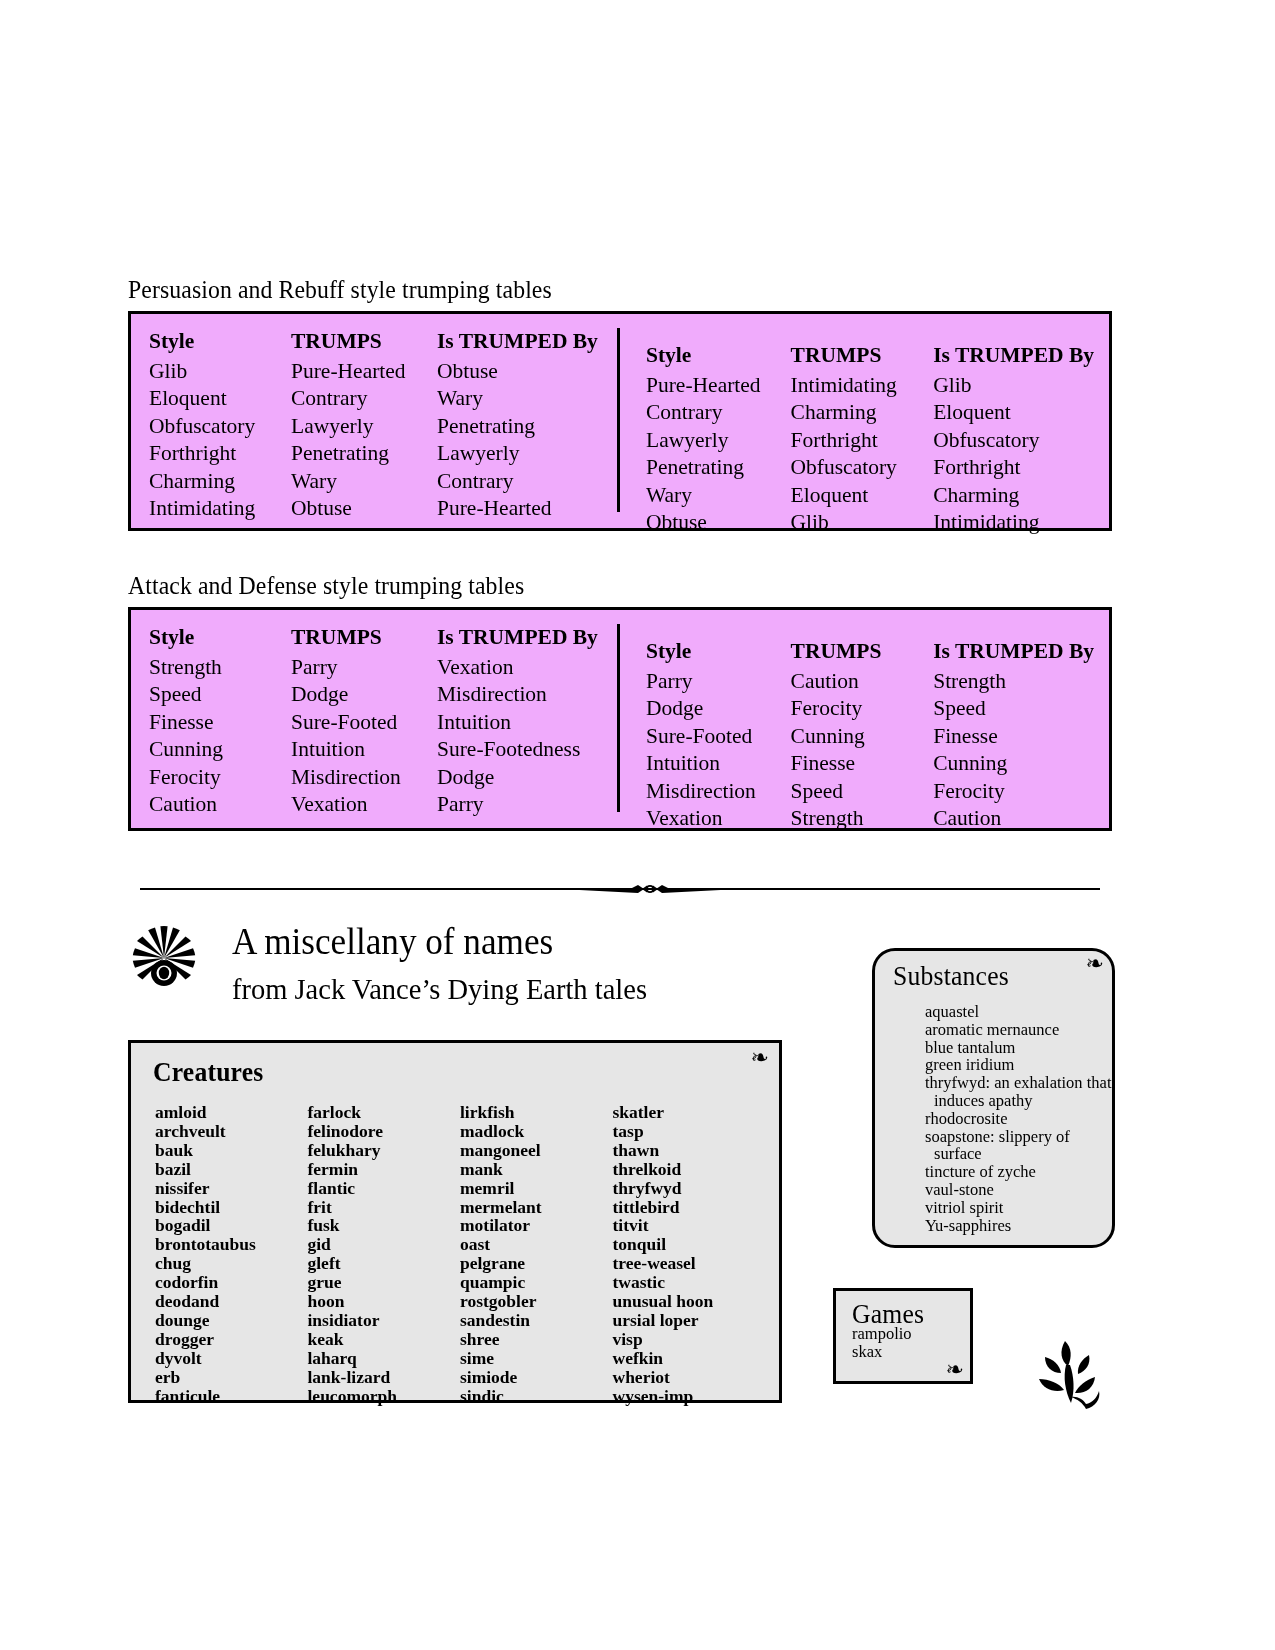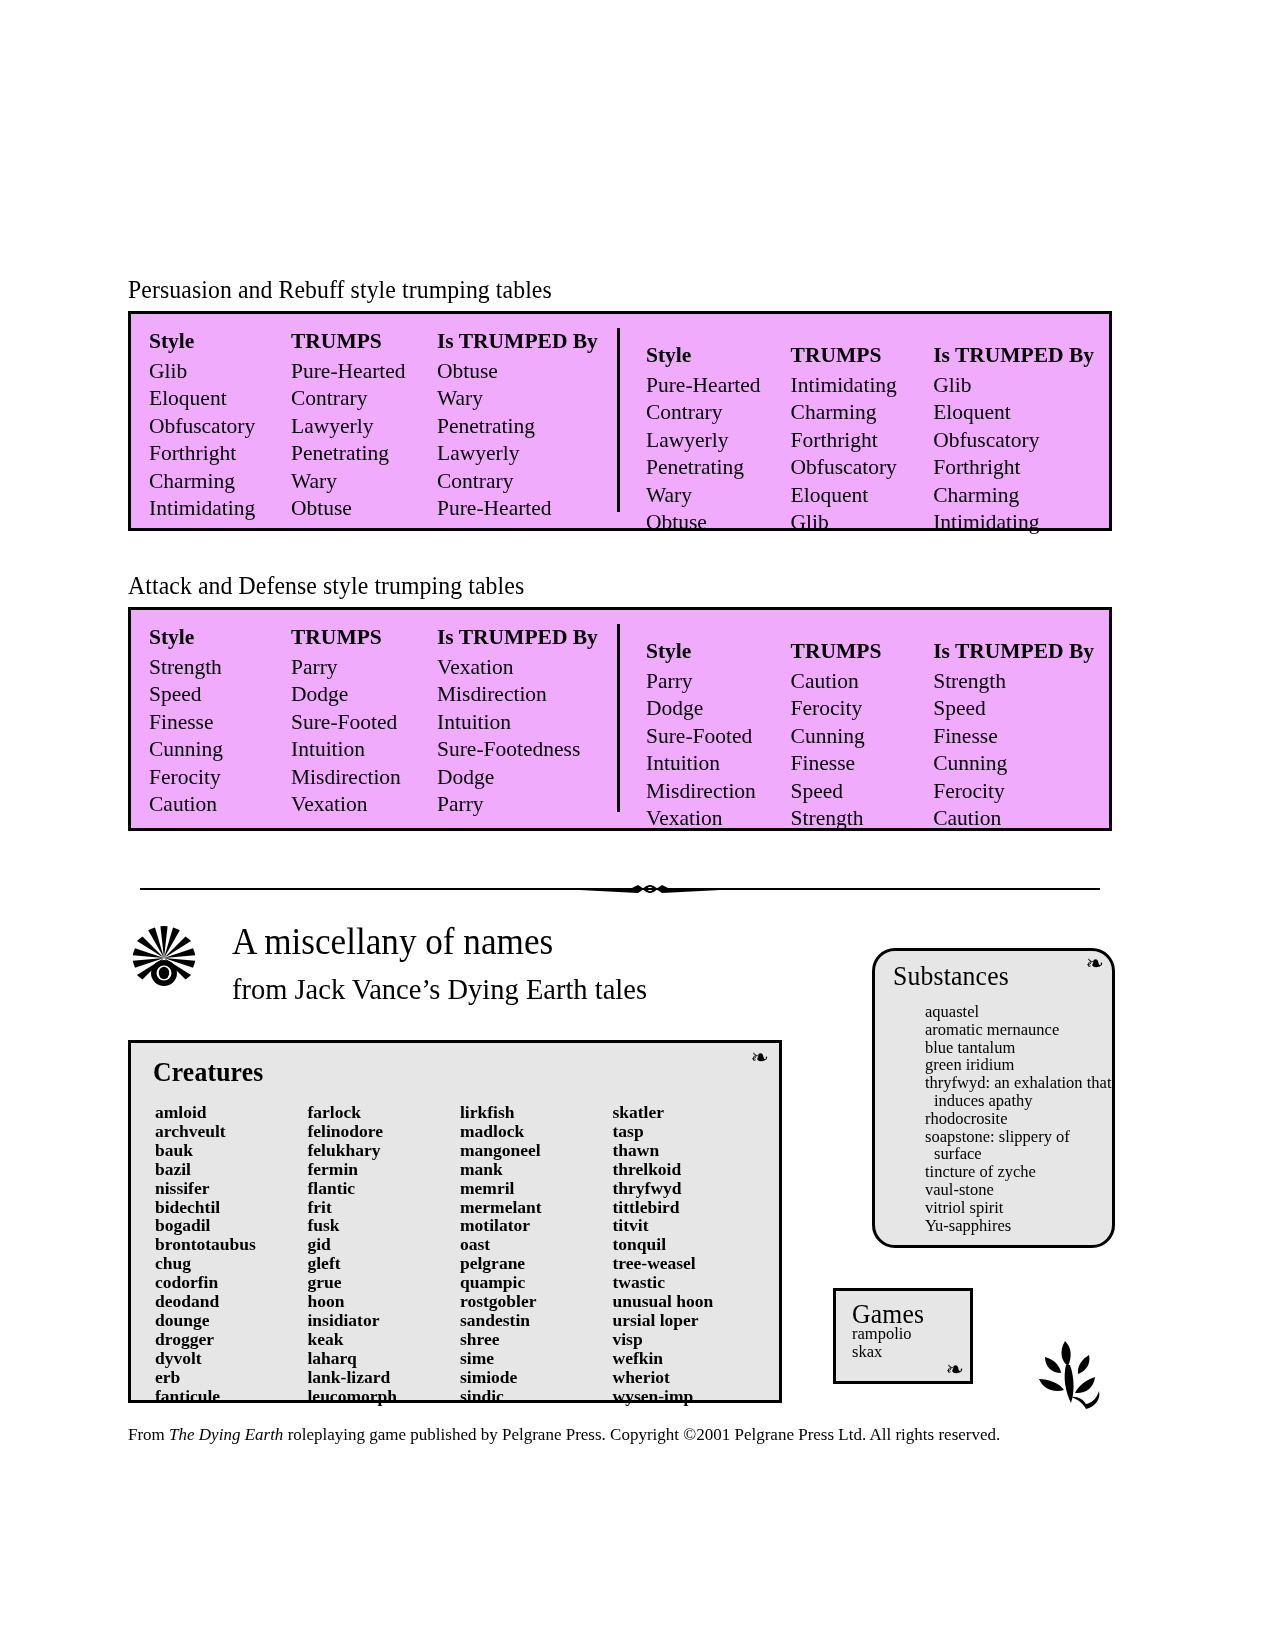--- a/index.html
+++ b/index.html
@@ -592,16 +592,15 @@
         <path d="M64 20 C57 24 52 31 53 39 C61 36 66 29 64 20 Z"></path>
         <path d="M41 30 C38 42 40 56 46 68 C50 56 49 41 45 30 Z"></path>
         <path d="M14 44 C24 44 34 48 39 55 C29 58 18 54 14 44 Z"></path>
         <path d="M70 42 C61 45 53 51 50 58 C60 59 69 53 70 42 Z"></path>
         <path d="M46 62 C52 64 58 68 61 74 C70 72 76 64 74 56 C72 63 67 68 61 69 C58 64 52 61 46 62 Z"></path>
       </g>
     </svg>
   </div>
 
   <div id="footer">
-    <span class="fline"><span>From </span><span class="ital">The Dying Earth</span><span> roleplaying game published by Pelgrane Press. Copyright ©2001 Pelgrane Press Ltd. All rights reserved.</span></span>
   </div>
 
 </div>
 
 </body></html>

